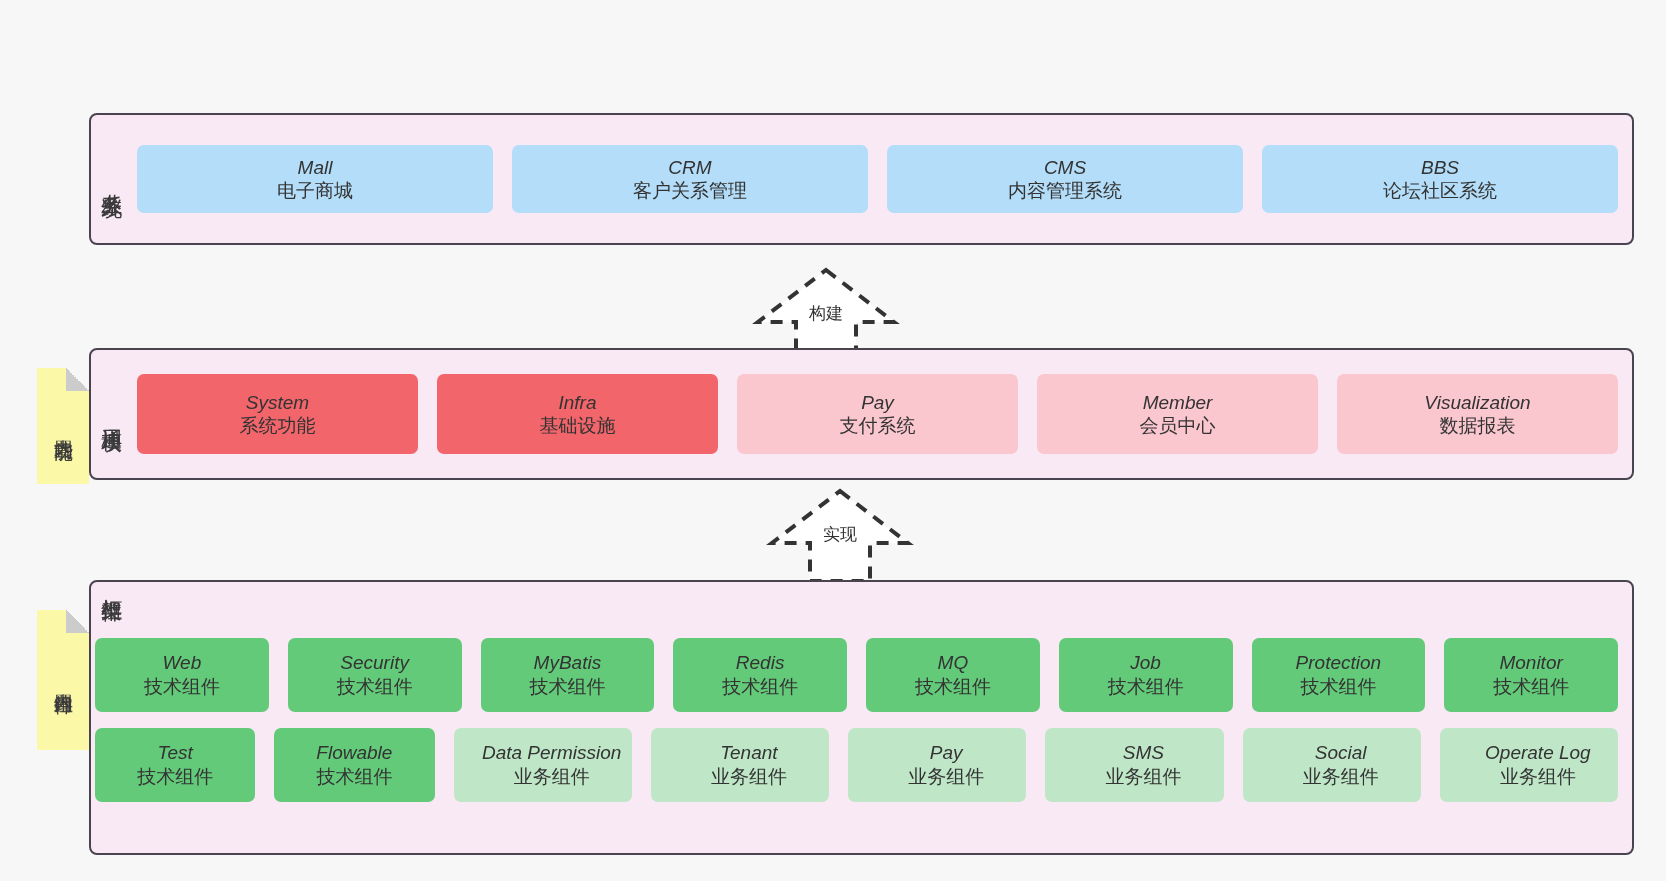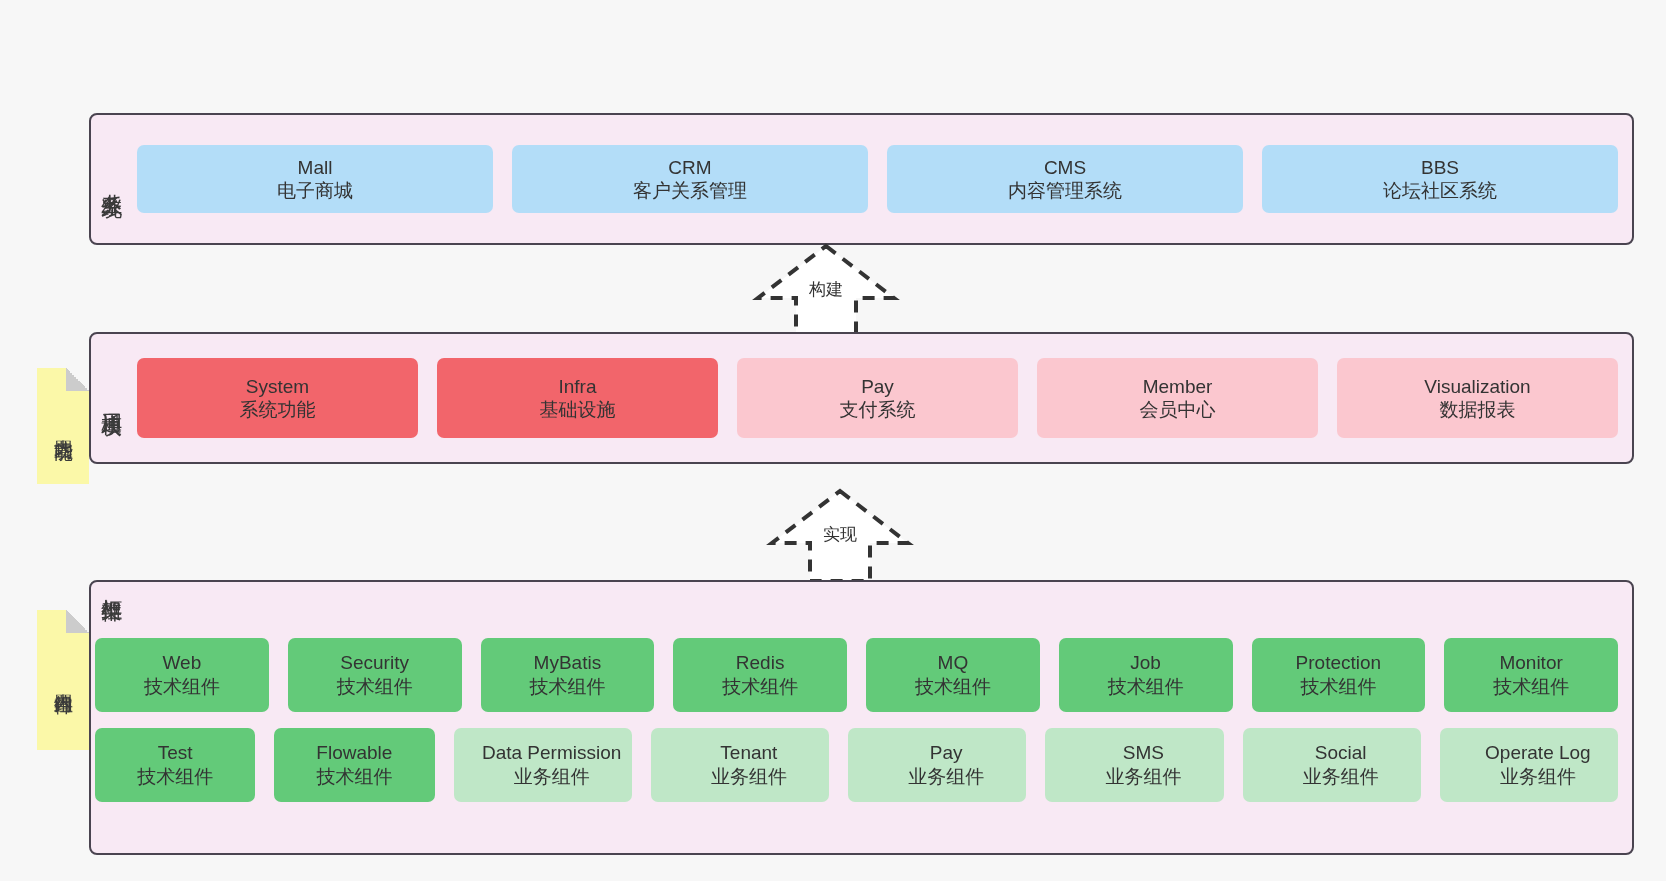--- a/index.html
+++ b/index.html
@@ -64,33 +64,33 @@
     display: flex;
     flex-direction: column;
     align-items: center;
     justify-content: center;
     text-align: center;
     line-height: 1.22;
     padding: 4px 6px;
     color: #333333;
     font-size: 19px;
   }
-  .cell .t1 { display: block; }
+  .cell .t1 { display: block; font-style: italic; }
   .cell .t2 { display: block; }
 
   
   .c-blue       { background: #b3ddf8; }
   .c-red        { background: #f2656b; }
   .c-pink       { background: #fbc7cf; }
   .c-green      { background: #63ca79; }
   .c-lightgreen { background: #bfe7c7; padding-left: 24px; }
 
   
   #layer-business { left: 89px;  top: 113px; width: 1545px; height: 132px; }
-  #layer-modules  { left: 89px;  top: 332px; width: 1545px; height: 132px; }
+  #layer-modules  { left: 89px;  top: 348px; width: 1545px; height: 132px; }
   #layer-framework{ left: 89px;  top: 580px; width: 1545px; height: 275px; flex-direction: column; }
 
   #layer-business .cell  { height: 68px; }
   #layer-modules  .cell  { height: 80px; }
   #layer-framework .cell { height: 74px; }
 
   
   .note {
     position: absolute;
     box-sizing: border-box;
@@ -129,21 +129,21 @@
   .connector-label {
     position: absolute;
     left: 0;
     width: 150px;
     top: 38px;
     text-align: center;
     font-size: 17px;
     color: #333333;
     user-select: none;
   }
-  #connector-build   { left: 751px; top: 240px; }
+  #connector-build   { left: 751px; top: 264px; }
   #connector-realize { left: 765px; top: 485px; }
 </style>
 </head>
 <body>
 
 <div class="canvas">
 
   <div class="layer" id="layer-business">
     <div class="layer-title">业务系统</div>
     <div class="layer-body">

